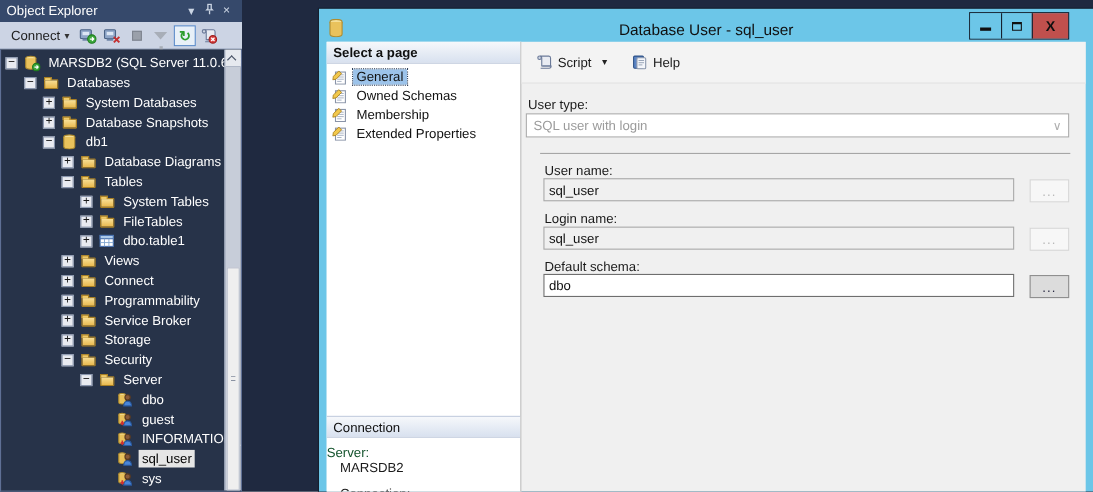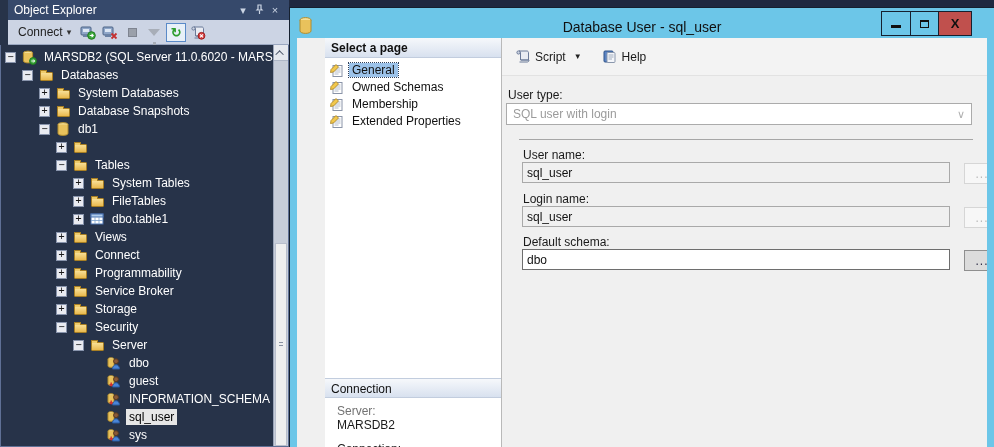--- a/index.html
+++ b/index.html
@@ -8,21 +8,21 @@
     position: relative;
     background: #1F2940;
     font-family: "Liberation Sans", sans-serif;
     font-size: 12px;
     color: #000;
   }
   .ic { display:inline-flex; align-items:center; justify-content:center;
         width:16px; height:14px; margin-right:4px; flex:none; }
 
   
-  .oe-panel { position:absolute; left:0; top:0; width:289px; height:447px; background:#273349;padding-left:8px; }
+  .oe-panel { position:absolute; left:0; top:0; width:220px; height:447px; background:#273349; }
   .oe-titlebar { height:20px; background:#36496B; color:#FFFFFF; display:flex; align-items:center;
                  padding:0 6px; font-size:12px; }
   .oe-titlebar .spacer { flex:1; }
   .oe-tb-ic { color:#CBD5E4; width:16px; text-align:center; font-size:11px; cursor:default; }
   .oe-toolbar { height:25px; background:#CCD4E4; display:flex; align-items:center; padding:0 5px;
                 border-bottom:1px solid #9AA7C0; }
   .connect-btn { display:flex; align-items:center; color:#1E1E1E; padding:2px 5px; }
   .connect-btn .caret { font-size:9px; margin-left:4px; color:#333; }
   .tbi { width:20px; height:19px; display:flex; align-items:center; justify-content:center; margin-left:2px; }
   .tbi.active { background:#E8F0F8; border:1px solid #5A8AC8; }
@@ -65,32 +65,32 @@
   .dlg-title { position:absolute; left:0; right:0; text-align:center; font-size:14px; color:#101010; }
   .dlg-icon { margin-left:9px; z-index:2; }
   .win-btns { position:absolute; right:22px; top:3px; display:flex; border:1px solid #15202F; height:25px; }
   .win-btn { width:28px; display:flex; align-items:center; justify-content:center; background:#6CC6E8;
              border-left:1px solid #15202F; }
   .win-btn:first-child { border-left:none; }
   .win-btn.close { width:33px; background:#C0504D; font-weight:bold; font-size:13px; color:#101010; }
   .min-bar { width:10px; height:3px; background:#101010; margin-top:6px; }
   .max-box { width:9px; height:8px; border:1.5px solid #101010; border-top:2.5px solid #101010; }
 
-  .dlg-body { position:absolute; left:7px; right:7px; top:30px; bottom:0; background:#F0F0F0; display:flex;padding-left:28px; }
+  .dlg-body { position:absolute; left:7px; right:7px; top:30px; bottom:0; background:#F0F0F0; display:flex; }
   .dlg-sidebar { width:177px; background:#FFFFFF; border-right:1px solid #B9B9B9; position:relative; overflow:hidden; }
   .side-header { height:20px; background:linear-gradient(#F6F8FB,#D8E1EF); border-bottom:1px solid #C2CDDE;
                  font-weight:bold; padding:3px 6px; color:#101010; }
   .page-list { margin-top:3px; }
   .page-item { height:17px; display:flex; align-items:center; padding-left:4px; white-space:nowrap; color:#101010; }
   .page-item .plabel { padding:0 3px; }
   .page-item.selected .plabel { background:#9CC3EA; outline:1px dotted #30405A; }
   .conn-header { position:absolute; left:0; right:0; top:340px; height:20px;
                  background:linear-gradient(#F6F8FB,#D8E1EF); border-top:1px solid #C2CDDE;
                  border-bottom:1px solid #C2CDDE; font-weight:normal; padding:3px 6px; color:#101010; }
-  .conn-row1 { position:absolute; left:12px; top:366px; color:#737373; }
+  .conn-row1 { position:absolute; left:0; top:366px; color:#14532d; }
   .conn-row2 { position:absolute; left:12px; top:380px; color:#1A1A1A; }
   .conn-row3 { position:absolute; left:12px; top:404px; color:#1A1A1A; }
 
   .dlg-content { flex:1; position:relative; overflow:hidden; }
   .dlg-toolbar { height:38px; background:#F3F3F3; border-bottom:1px solid #E2E2E2;
                  display:flex; align-items:center; padding-left:8px; }
   .tool-btn { display:flex; align-items:center; padding:3px 5px; color:#1A1A1A; }
   .tool-btn .caret { font-size:8px; margin:0 10px 0 8px; color:#222; }
 
   .lbl { position:absolute; color:#1A1A1A; }
@@ -207,20 +207,21 @@
             <path d="M1 2.6v8.8c0 1.1 2.2 2 5 2s5-.9 5-2V2.6" fill="#E9C25C" stroke="#B08C2E"></path>
           </svg>
         </span>
         <span class="tree-label">db1</span>
       </div>
       <div class="tree-row" style="padding-left: 55px;">
         <span class="exp">+</span>
         <span class="ic">
           <span class="folder"></span>
         </span>
+        <span class="tree-label">Database Diagrams</span>
       </div>
       <div class="tree-row" style="padding-left: 55px;">
         <span class="exp">−</span>
         <span class="ic">
           <span class="folder"></span>
         </span>
         <span class="tree-label">Tables</span>
       </div>
       <div class="tree-row" style="padding-left: 72px;">
         <span class="exp">+</span>

